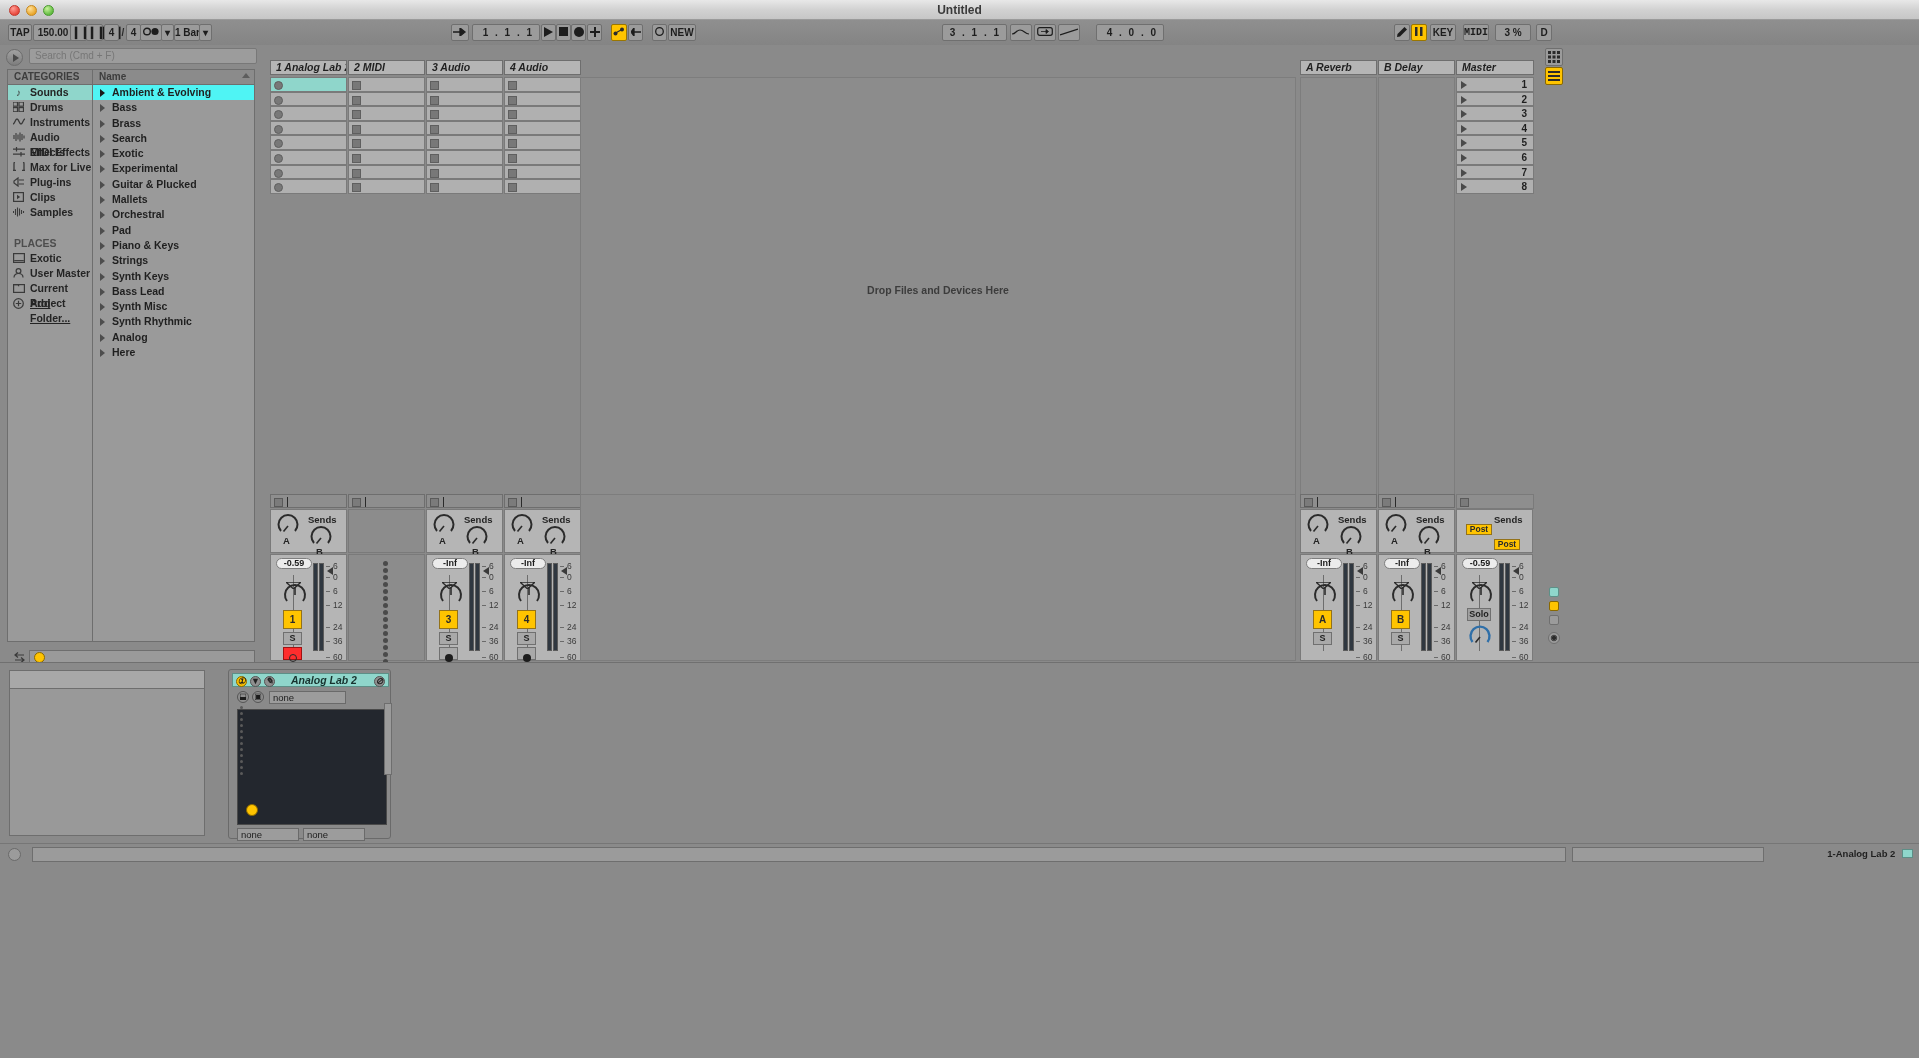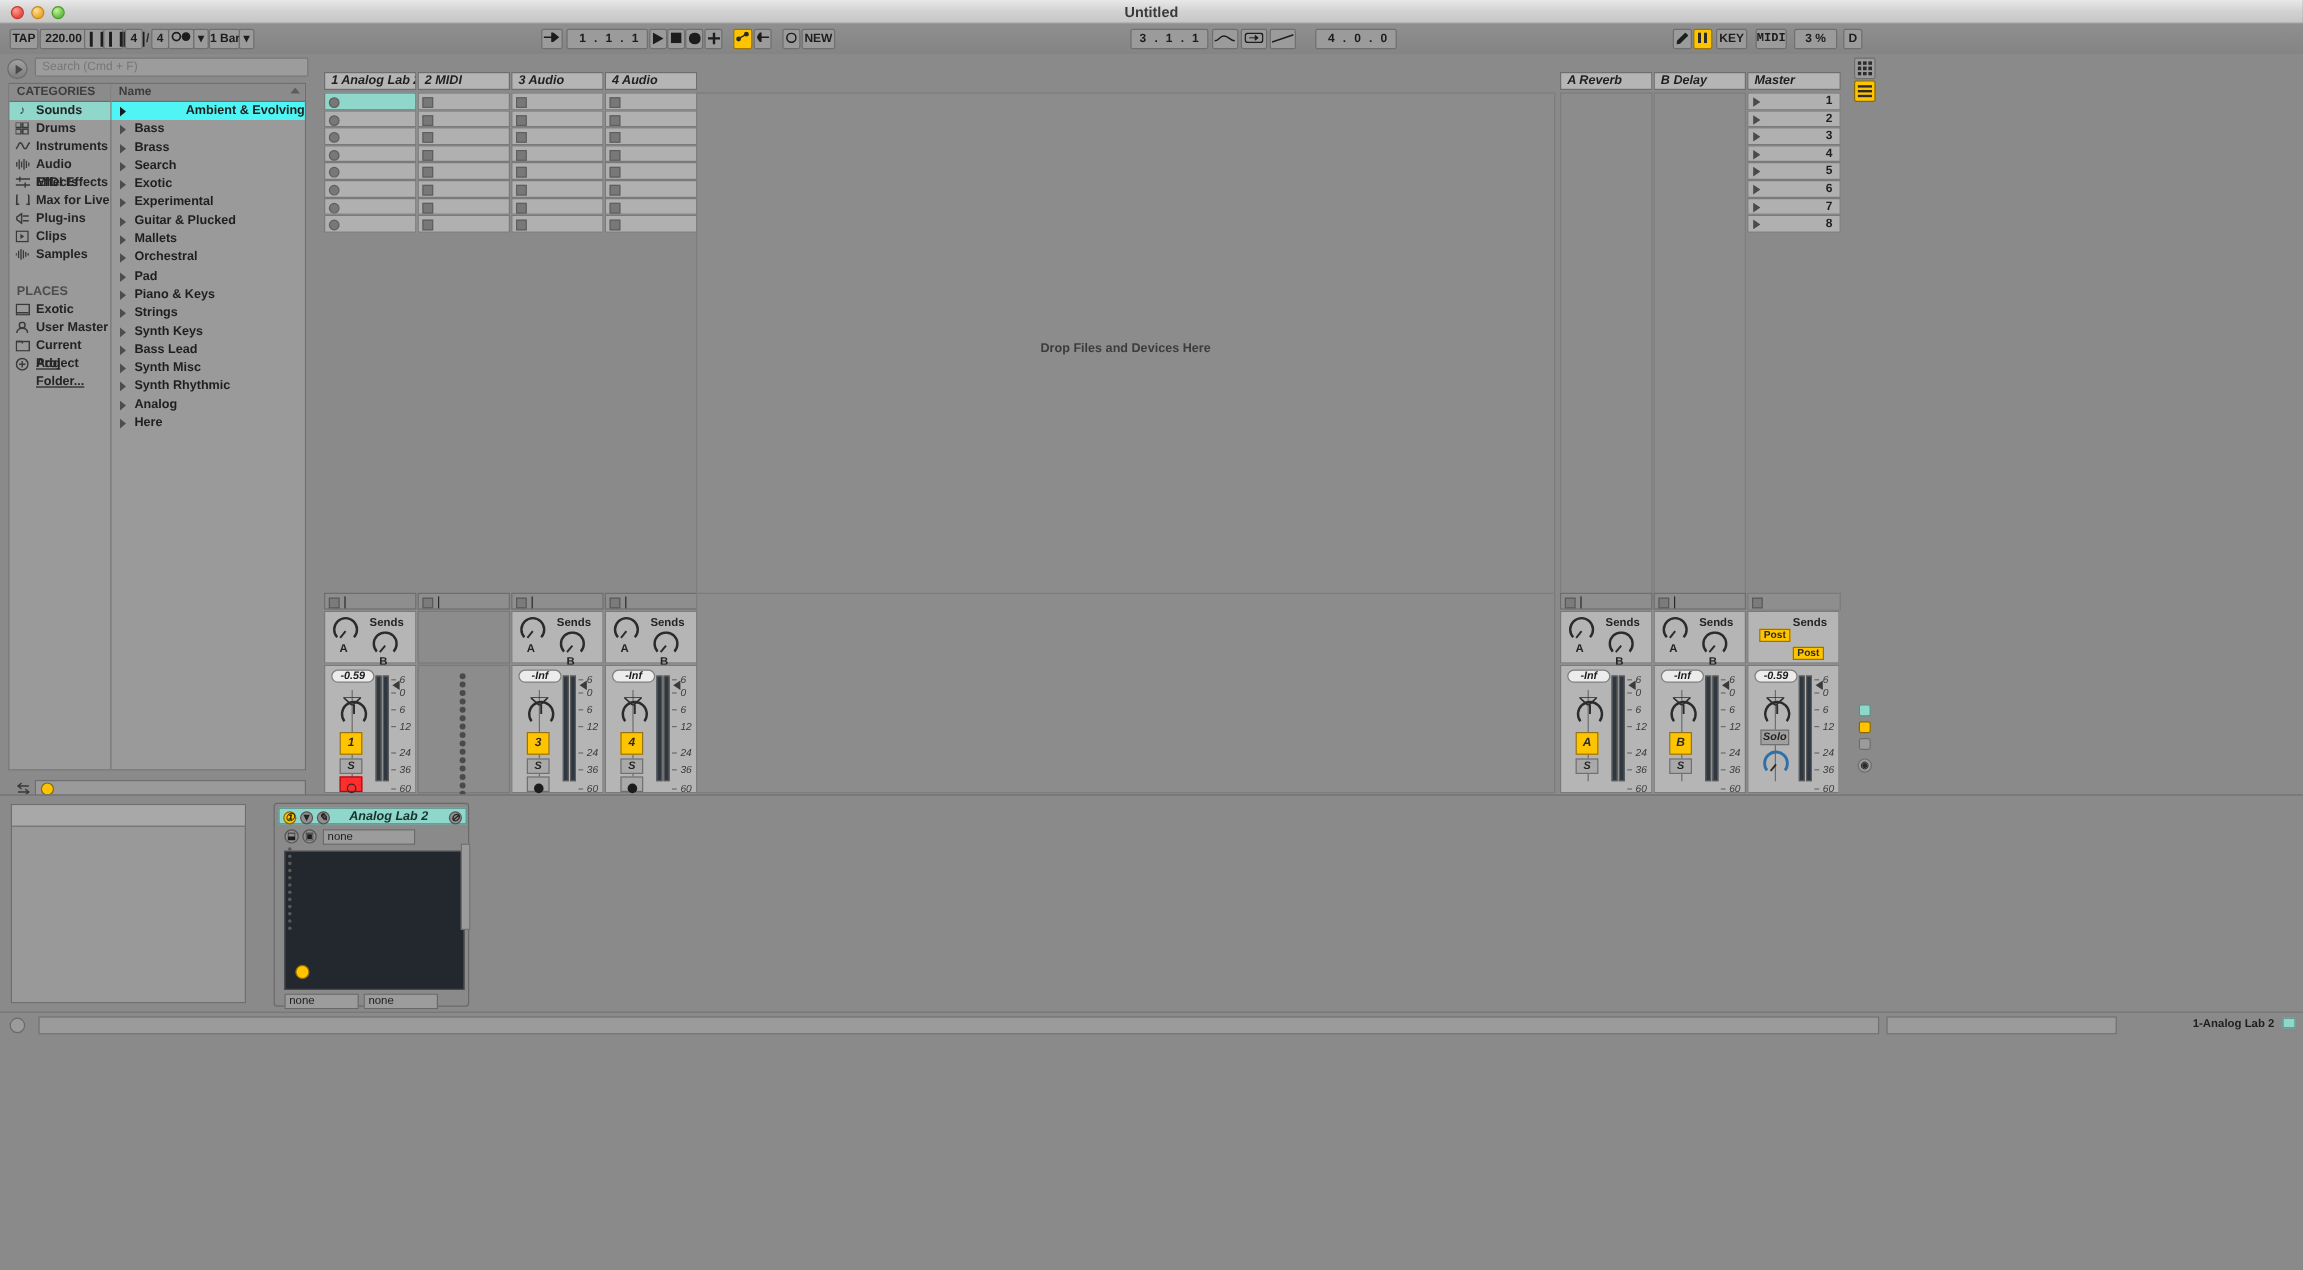--- a/index.html
+++ b/index.html
@@ -46,21 +46,21 @@
   .br-sort{position:absolute;right:4px;top:3px;width:0;height:0;border-left:4px solid transparent;
     border-right:4px solid transparent;border-bottom:5px solid #5d5d5d;}
   .cat-item{height:15px;line-height:15px;font-size:10.5px;font-weight:bold;color:#242424;
     padding-left:22px;position:relative;cursor:default;}
   .cat-item.sel{background:#8fd6cb;}
   .cat-icon{position:absolute;left:4px;top:2px;width:13px;height:11px;color:#3a3a3a;font-size:10px;
     line-height:11px;text-align:center;}
   .cat-hdr{height:15px;line-height:15px;font-size:10.5px;font-weight:bold;color:#4d4d4d;padding-left:6px;}
   .nm-item{height:15.3px;line-height:15.3px;font-size:10.5px;font-weight:bold;color:#1f1f1f;
     padding-left:19px;position:relative;cursor:default;}
-  .nm-item.sel{background:#4ff4f4;text-align:right;}
+  .nm-item.sel{background:#4ff4f4;}
   .nm-arrow{position:absolute;left:7px;top:4px;width:0;height:0;border-top:4px solid transparent;
     border-bottom:4px solid transparent;border-left:5px solid #4d4d4d;}
   .nm-item.sel .nm-arrow{border-left-color:#1a1a1a;}
   .br-foot{position:absolute;left:7px;top:604px;width:248px;height:18px;}
   .br-foot-box{position:absolute;left:22px;top:1px;width:226px;height:15px;background:#9a9a9a;
     border:1px solid #6e6e6e;}
   .br-foot-circ{position:absolute;left:27px;top:3px;width:11px;height:11px;border-radius:50%;
     background:#ffc400;border:1px solid #8a6800;}
   .br-foot-ic{position:absolute;left:6px;top:2px;width:13px;height:13px;color:#4a4a4a;font-size:11px;}
 
@@ -86,21 +86,21 @@
   .mixer{position:absolute;left:266px;top:494px;width:1275px;height:167px;}
   .mx-strip{position:absolute;top:0;width:78px;height:167px;}
   .mx-stop-row{position:absolute;top:0;height:14px;background:#8e8e8e;border:1px solid #6e6e6e;}
   .mx-stop-sq{position:absolute;left:3px;top:2.5px;width:9px;height:9px;background:#7b7b7b;border:1px solid #5a5a5a;}
   .mx-stop-bar{position:absolute;left:16px;top:2px;width:1px;height:10px;background:#2a2a2a;}
   .mx-sends{position:absolute;top:15px;height:44px;background:#b5b5b5;border:1px solid #7a7a7a;}
   .mx-sends.blank{background:#8c8c8c;}
   .knob{position:absolute;width:22px;height:22px;border-radius:50%;}
   .knob svg{display:block;}
   .sends-lbl{position:absolute;font-size:9.5px;font-weight:bold;color:#242424;}
-  .mx-ctl{position:absolute;top:60px;height:107px;background:#b5b5b5;border:1px solid #7a7a7a;font-style:italic;}
+  .mx-ctl{position:absolute;top:60px;height:107px;background:#b5b5b5;border:1px solid #7a7a7a;}
   .mx-ctl.blank{background:#8c8c8c;border:1px solid #7a7a7a;}
   .vol-pill{position:absolute;left:5px;top:3px;width:36px;height:11px;background:#ececec;
     border:1px solid #7e7e7e;border-radius:6px;font-size:9px;font-weight:bold;color:#1c1c1c;
     text-align:center;line-height:9px;}
   .fader-track{position:absolute;left:22px;top:20px;width:1px;height:76px;background:#6d6d6d;}
   .fader-handle{position:absolute;left:15px;width:15px;height:7px;}
   .mtr{position:absolute;width:5px;background:#2f3740;border:1px solid #5b5b5b;}
   .scale{position:absolute;font-size:8.5px;color:#3a3a3a;line-height:8px;font-weight:normal;}
   .tick{position:absolute;width:4px;height:1px;background:#6a6a6a;}
   .num-btn{position:absolute;width:19px;height:19px;background:#ffc400;border:1px solid #93721a;
@@ -172,21 +172,21 @@
 
 <div class="titlebar">
   <div class="tl-btn tl-close"></div>
   <div class="tl-btn tl-min"></div>
   <div class="tl-btn tl-max"></div>
   <div class="title">Untitled</div>
 </div>
 
 <div class="topbar">
   <div class="ctl" style="left:8px;width:24px;">TAP</div>
-  <div class="ctl" style="left:33px;width:40px;">220.00</div>
+  <div class="ctl" style="left:33px;width:40px;">150.00</div>
   <div class="ctl" style="left:70px;width:17px;"><span class="bars-icon">❙❙❙❙</span></div>
   <div class="ctl" style="left:86px;width:17px;"><span class="bars-icon">❙❙❙❙</span></div>
   <div class="ctl" style="left:104px;width:15px;">4</div>
   <div class="lbl-sm" style="left:119px;width:8px;text-align:center;">/</div>
   <div class="ctl" style="left:126px;width:15px;">4</div>
   <div class="ctl" style="left:140px;width:22px;">
     <svg width="20" height="9" viewBox="0 0 20 9">
         <circle cx="6" cy="4.5" r="3.3" fill="none" stroke="#1d1d1d" stroke-width="1.4"></circle>
         <circle cx="14" cy="4.5" r="3.6" fill="#1d1d1d"></circle>
       </svg>

